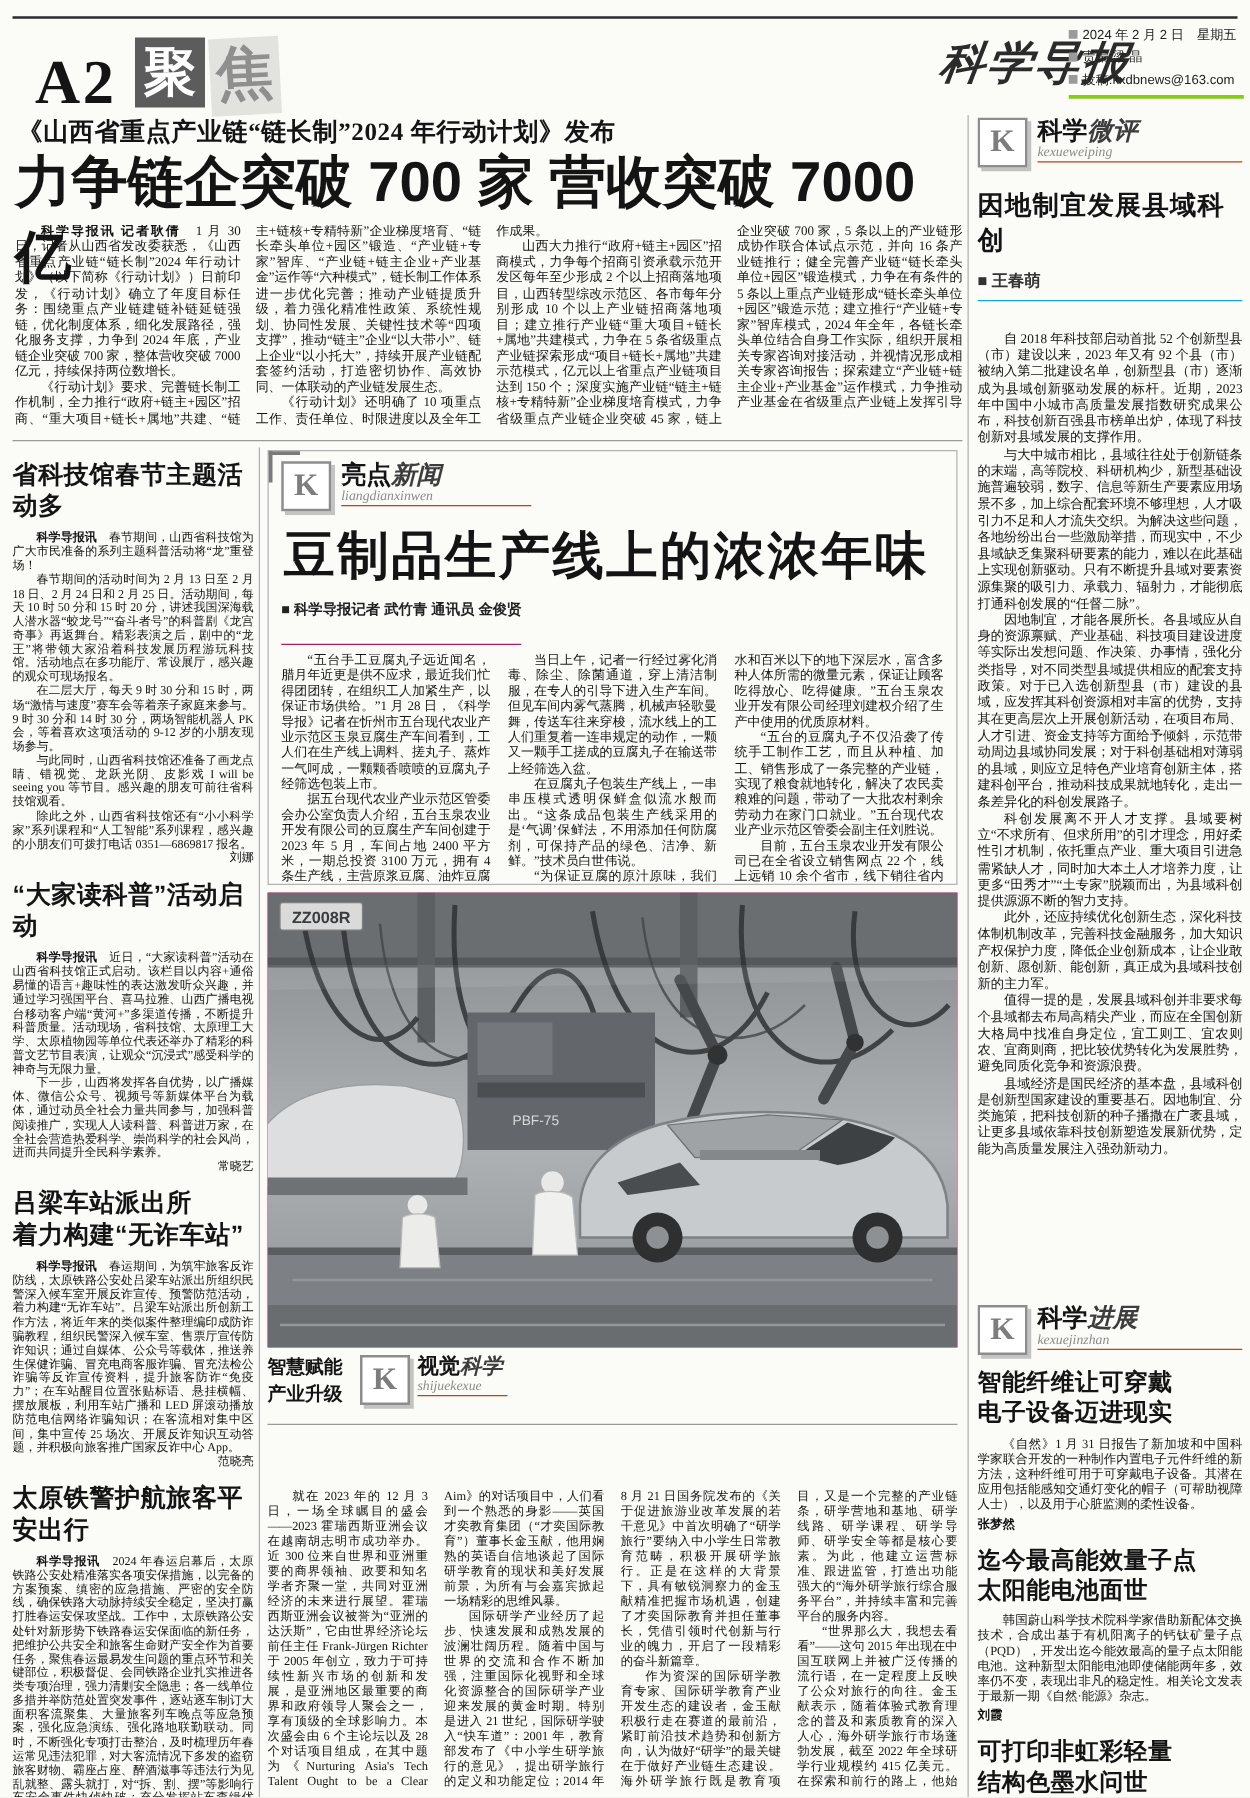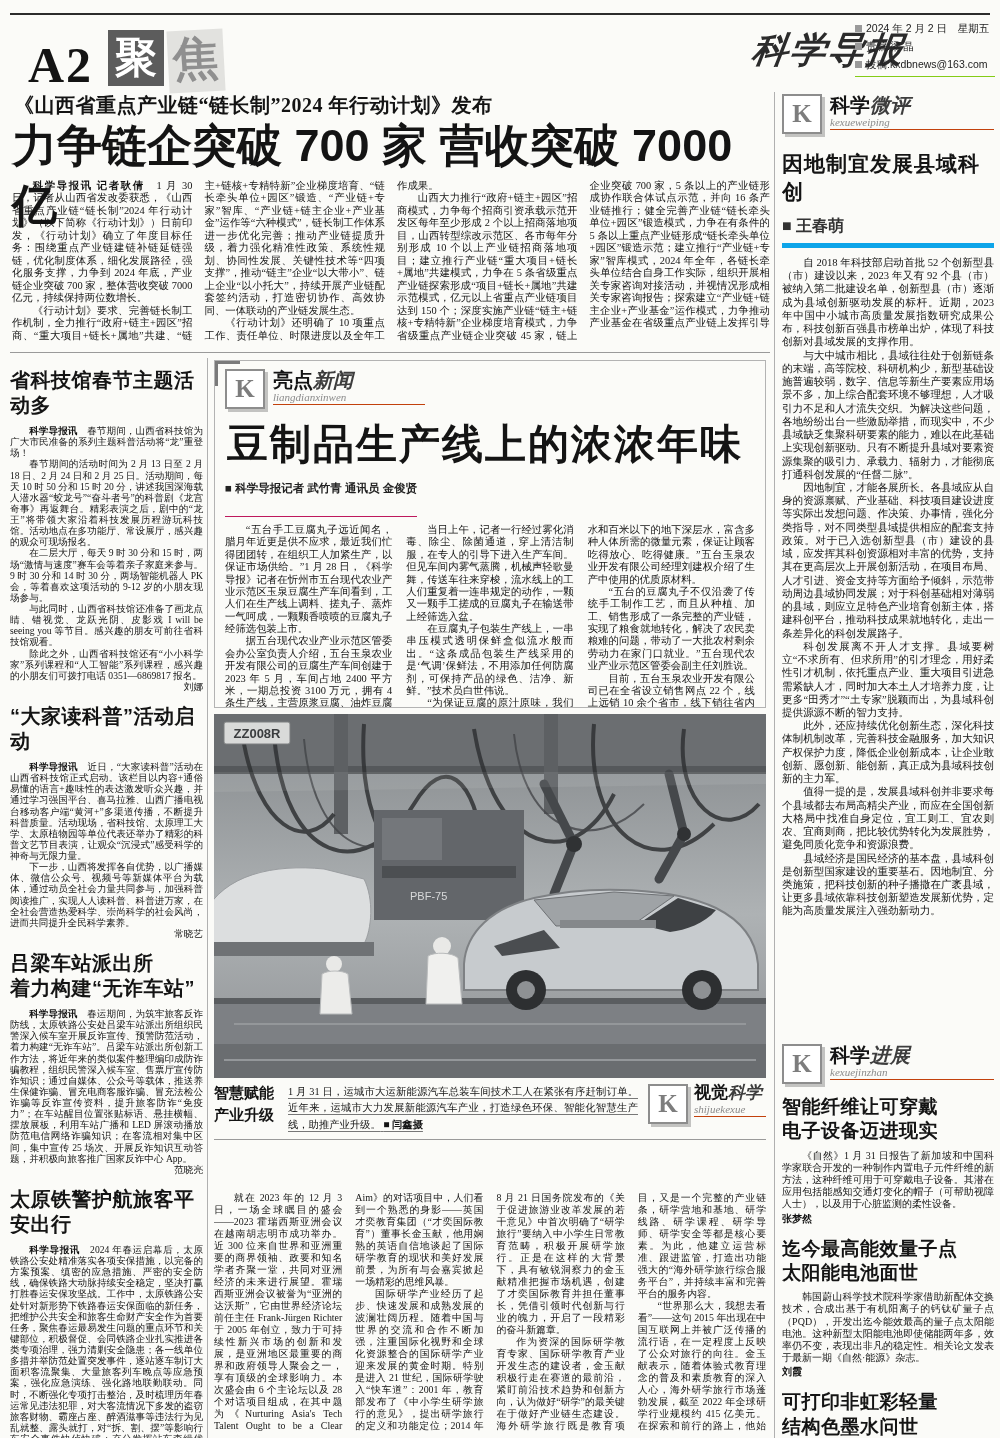--- a/index.html
+++ b/index.html
@@ -11,21 +11,21 @@
   
   .toprule{position:absolute;left:10px;top:13px;width:980px;height:2px;background:#2c2c2c;}
   .pagenum{position:absolute;left:28px;top:36px;font-size:50px;font-weight:bold;letter-spacing:2px;}
   .focus{position:absolute;left:108px;top:30px;display:flex;gap:4px;}
   .focus .fa{width:56px;height:56px;background:#5c5c5c;color:#fff;font-size:42px;line-height:56px;text-align:center;}
   .focus .fb{width:56px;height:62px;background:#e2e2df;color:#8f8f8f;font-size:46px;line-height:58px;text-align:center;
              font-family:"Liberation Serif",serif;font-weight:bold;transform:rotate(-3deg);}
   .masthead{position:absolute;left:752px;top:26px;font-size:36px;font-weight:bold;font-style:italic;
             color:#2b2b2b;transform:skewX(-8deg);letter-spacing:2px;}
   .dateblock{position:absolute;left:855px;top:20px;width:140px;font-family:"Liberation Sans",sans-serif;
-             font-size:10.5px;line-height:1.7;color:#222;border-bottom:1px solid #84cc16;padding-bottom:2px;}
+             font-size:10.5px;line-height:1.7;color:#222;border-bottom:3px solid #84cc16;padding-bottom:2px;}
   .dateblock .sq{display:inline-block;width:7px;height:7px;background:#9a9a9a;margin-right:4px;}
   
   .kicker{position:absolute;left:14px;top:92px;font-size:20px;font-weight:600;letter-spacing:.5px;}
   .bigline{position:absolute;left:12px;top:116px;width:760px;font-size:45px;letter-spacing:0px;}
   .leadbody{position:absolute;left:12px;top:180px;width:758px;height:168px;overflow:hidden;
             column-count:4;column-gap:12px;font-size:10.4px;line-height:1.2;}
   .leadrule{position:absolute;left:10px;top:352px;width:760px;height:1px;background:#9a9a9a;}
   
   .vr1{position:absolute;left:207px;top:358px;width:1px;height:1080px;background:#b0b0b0;}
   .vr2{position:absolute;left:774px;top:92px;width:1px;height:1346px;background:#b0b0b0;}
@@ -68,22 +68,22 @@
   .featrule{position:absolute;left:214px;top:1139px;width:552px;height:1px;background:#9a9a9a;}
   
   .feathead{position:absolute;left:214px;top:1148px;width:552px;text-align:center;
             font-family:"Liberation Sans",sans-serif;font-weight:bold;font-size:26px;letter-spacing:1px;}
   .featbody{position:absolute;left:214px;top:1192px;width:552px;height:246px;overflow:hidden;
             column-count:4;column-gap:13px;font-size:9.9px;line-height:1.21;text-align:justify;}
   
   .review{position:absolute;left:782px;top:94px;width:212px;height:948px;overflow:hidden;}
   .rtitle{font-family:"Liberation Sans",sans-serif;font-weight:bold;font-size:21px;letter-spacing:1px;
           margin:16px 0 10px 0;}
-  .rauthor{font-family:"Liberation Sans",sans-serif;font-weight:bold;font-size:16px;color:#333;
-           border-bottom:5px solid #0ea5e9;padding-bottom:6px;margin-bottom:8px;}
+  .rauthor{font-family:"Liberation Sans",sans-serif;font-weight:bold;font-size:13px;color:#333;
+           border-bottom:1px solid #0ea5e9;padding-bottom:6px;margin-bottom:24px;}
   .ressay{font-size:10.6px;line-height:1.25;}
   .ressay p{margin:0;}
   .progress{position:absolute;left:782px;top:1044px;width:212px;height:394px;overflow:hidden;}
   .ptitle{font-family:"Liberation Sans",sans-serif;font-weight:bold;font-size:19px;line-height:1.28;
           margin:11px 0 6px 0;letter-spacing:.5px;}
   .pbody{font-size:10px;line-height:1.22;}
   .pbody p{margin:0;}
   .pauth{text-align:left;font-weight:bold;font-size:10px;margin-top:1px;}
 </style>
 </head>
@@ -255,24 +255,20 @@
 
       <polygon points="0,58 552,58 552,70 0,78" fill="#ffffff" opacity="0.08"></polygon>
     </svg>
   </div>
 
   <div class="caprow">
     <div class="captitle">
       <div>智慧赋能</div>
       <div>产业升级</div>
     </div>
-    <div class="captext">
-      <span>1 月 31 日，运城市大运新能源汽车总装车间技术工人在紧张有序赶制订单。近年来，运城市大力发展新能源汽车产业，打造绿色环保、智能化智慧生产线，助推产业升级。</span>
-      <span class="capcredit">■ 闫鑫摄</span>
-    </div>
     <div class="caplogo">
       <div class="klogo">K</div>
       <div class="secnames">
         <div class="secrow"><span class="n1">视觉</span><span class="n2">科学</span></div>
         <div class="secpy">shijuekexue</div>
       </div>
     </div>
   </div>
   <div class="featrule"></div>
 

